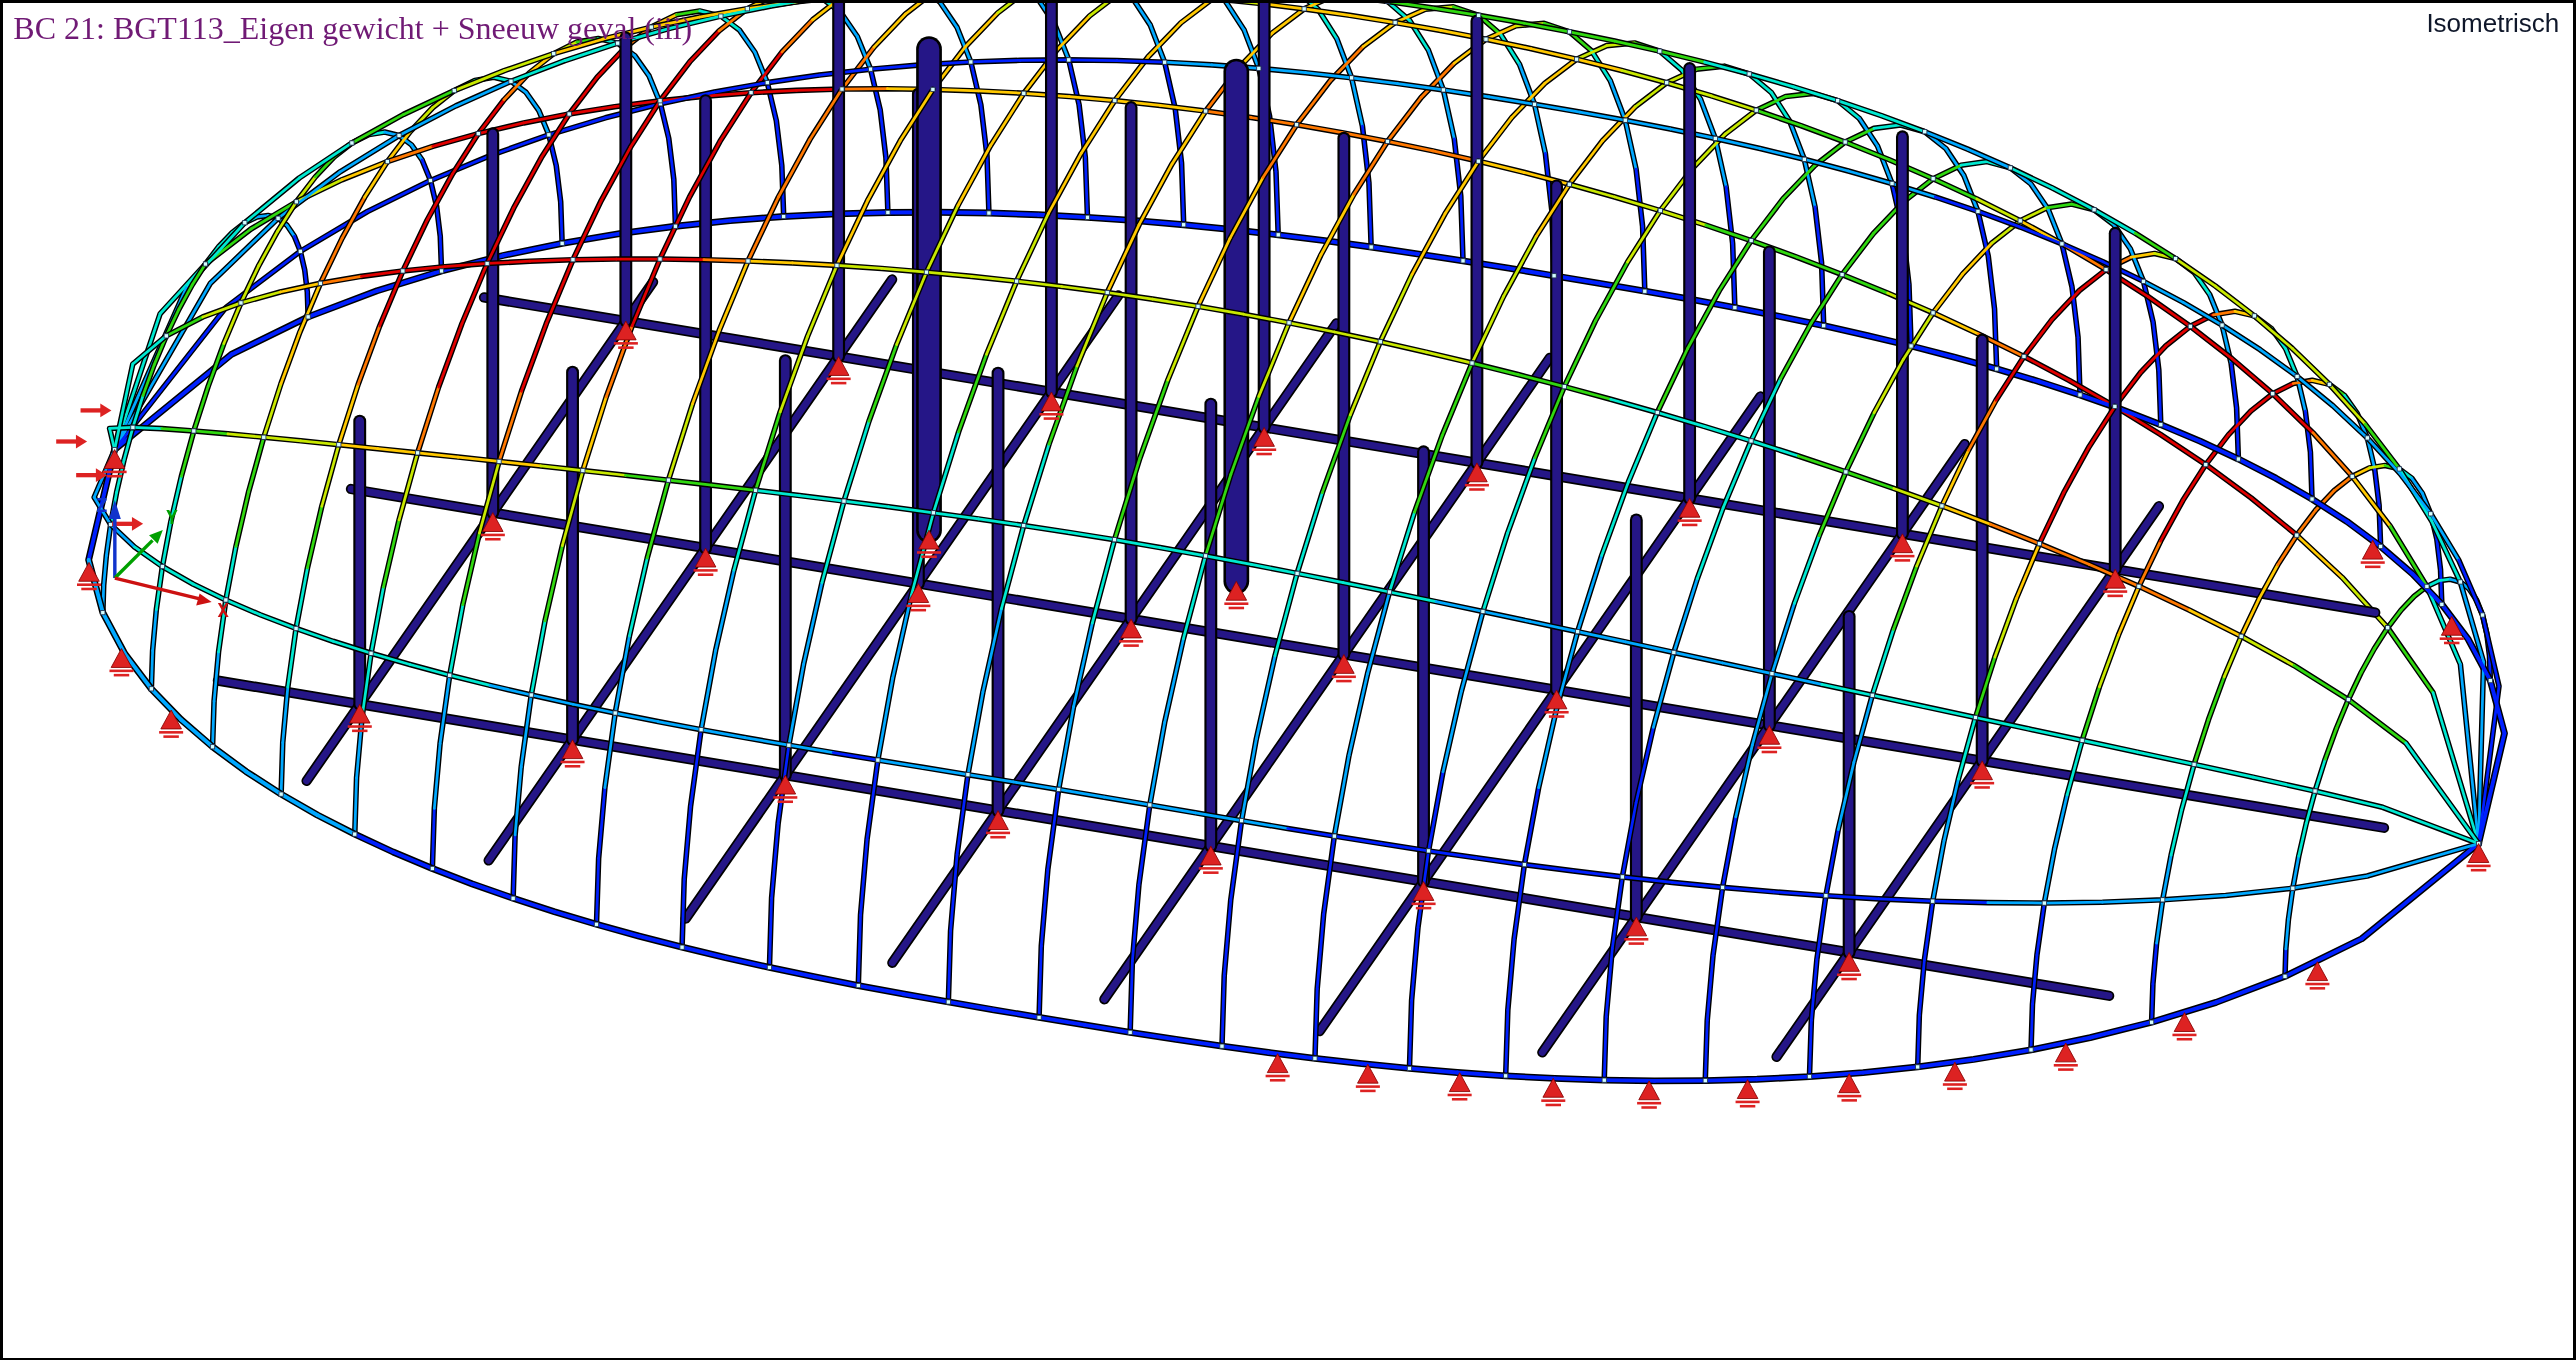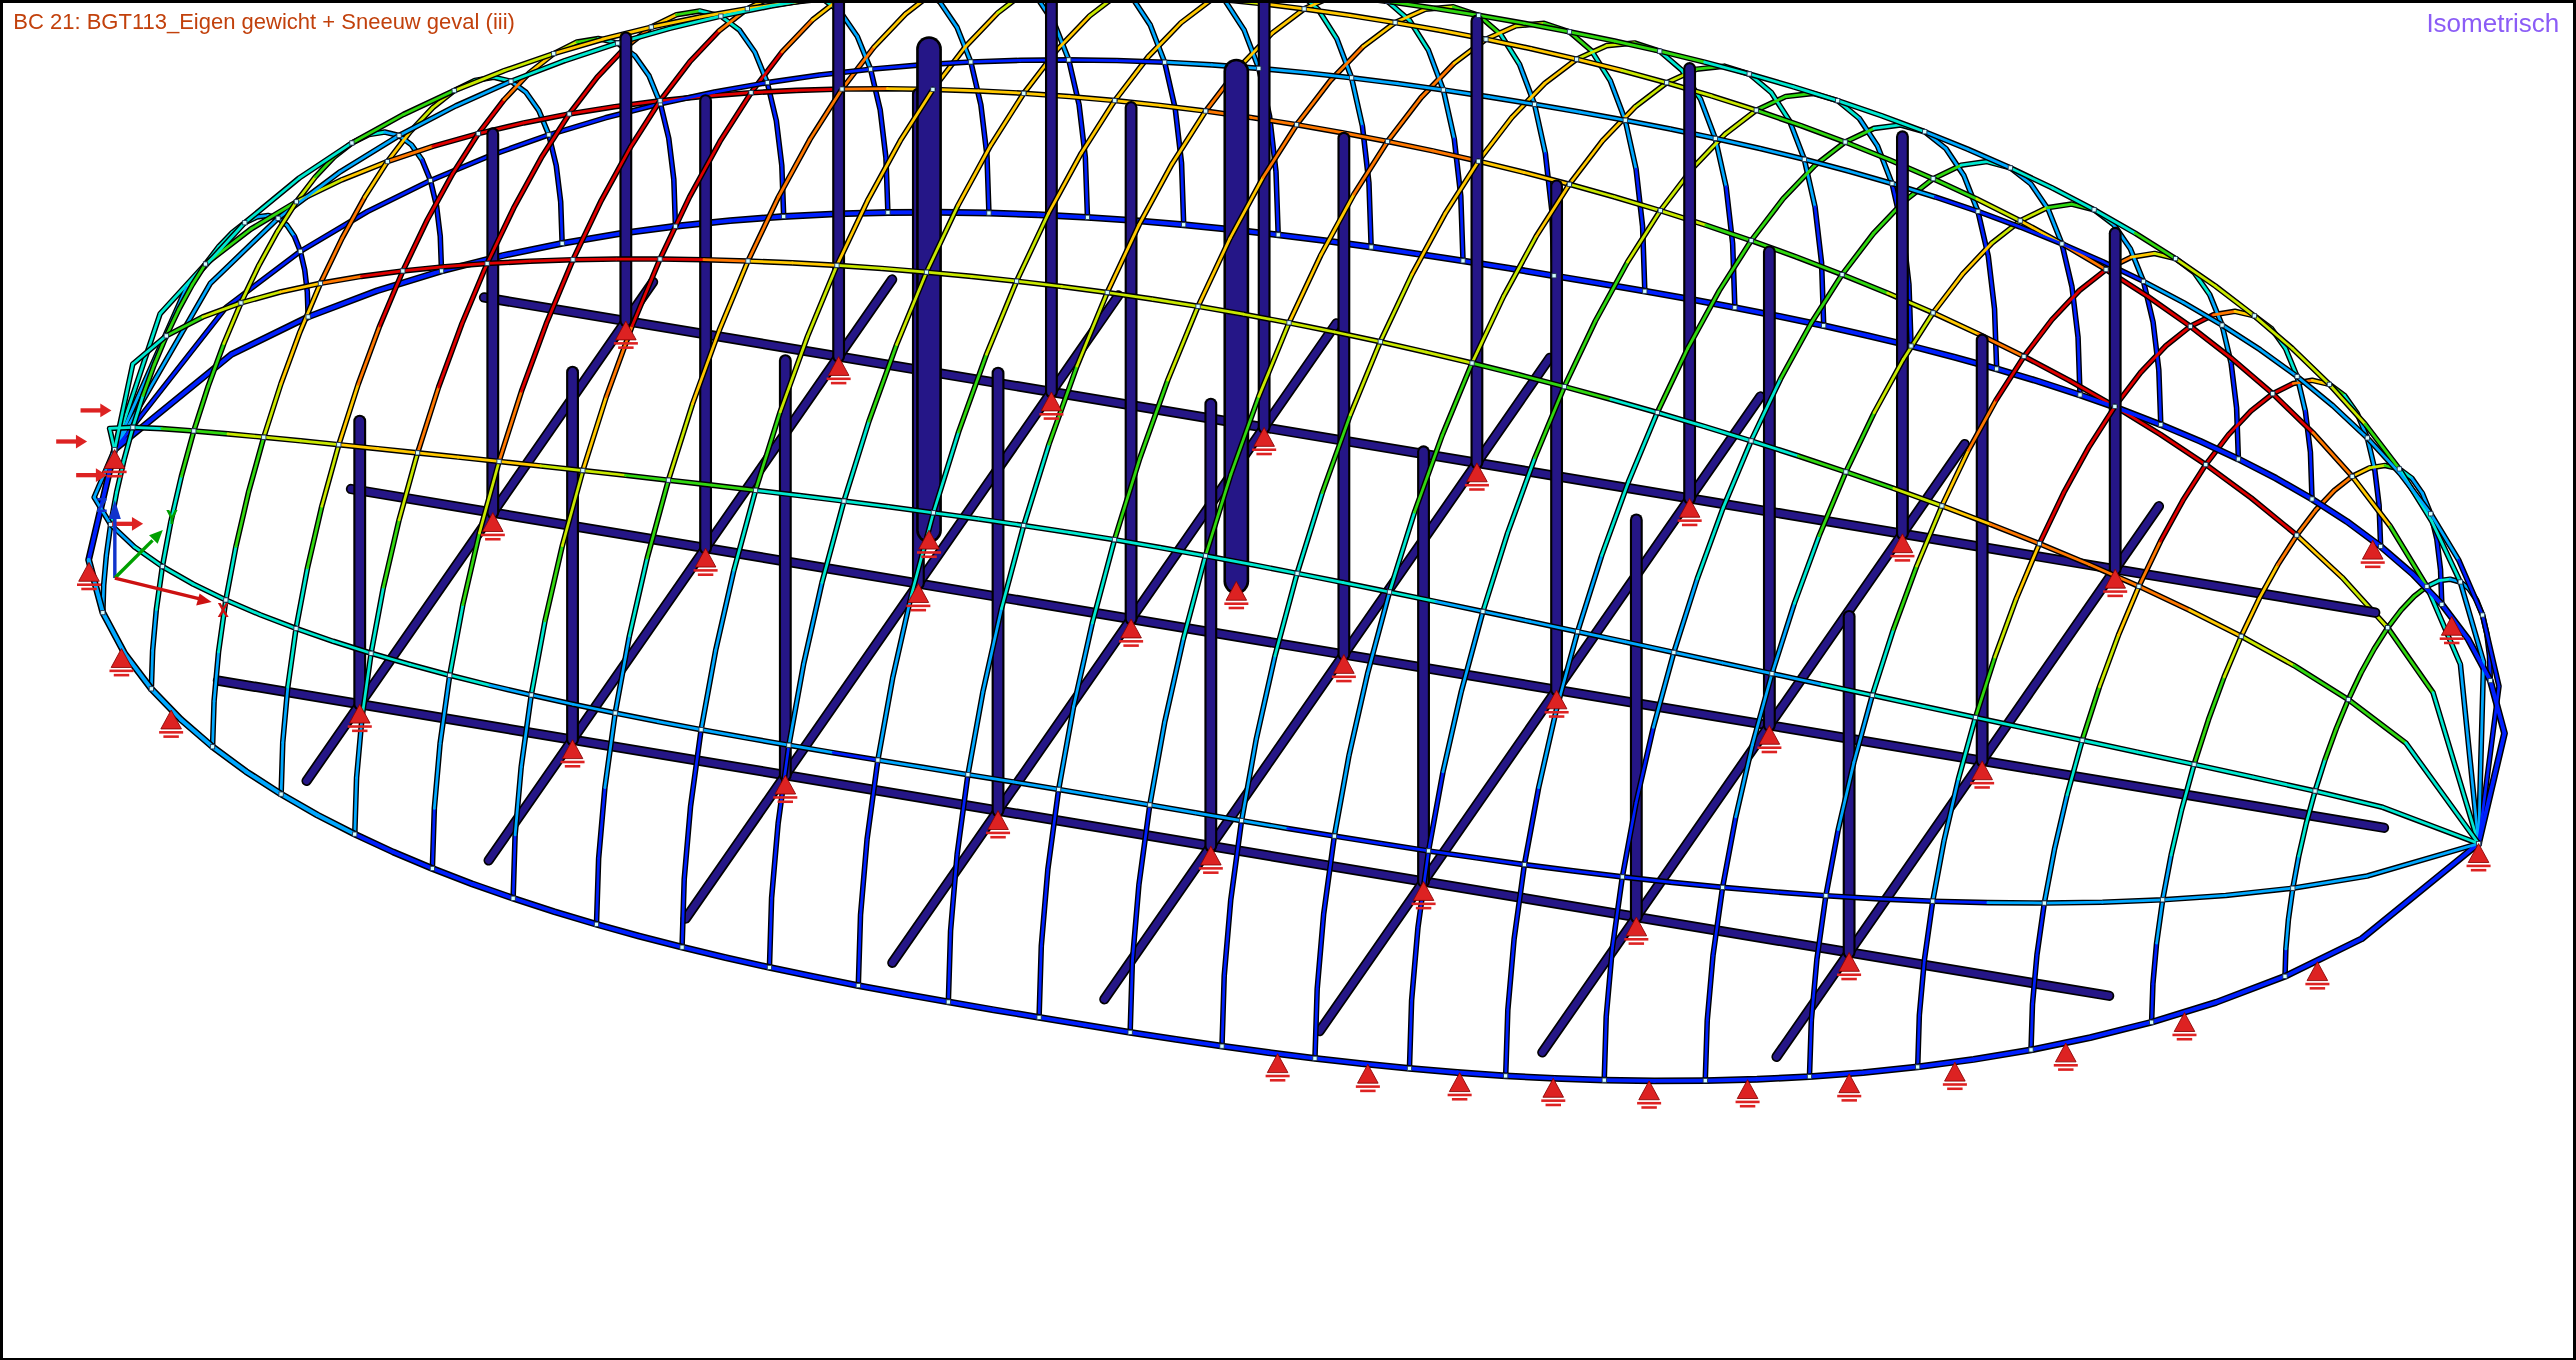--- a/index.html
+++ b/index.html
@@ -1,22 +1,22 @@
 <!DOCTYPE html>
 <html style="font-size:13.7px"><head>
 <meta charset="utf-8">
 <style>
   html,body{margin:0;padding:0;background:#ffffff;}
   .viewport{
     position:relative;width:2576px;height:1361px;box-sizing:border-box;
     background:#ffffff;border:3.4px solid #000;overflow:hidden;
     font-family:"Liberation Sans",sans-serif;
   }
-  .title{position:absolute;left:10.3px;top:5.2px;font-size:22px;color:#c2410c;line-height:1.25;z-index:5;}
-  .view-label{position:absolute;right:13.7px;top:5.2px;font-size:26px;color:#8b5cf6;z-index:5;}
+  .title{position:absolute;left:10.3px;top:5.2px;font-size:32px;color:#701a75;line-height:1.25;z-index:5;font-family:Liberation Serif, serif;}
+  .view-label{position:absolute;right:13.7px;top:5.2px;font-size:26px;color:#0f172a;z-index:5;}
   svg.model{position:absolute;left:0;top:0;}
   .axis-triad{position:absolute;left:69px;top:468px;z-index:4;}
   .axis-triad text{font-family:"DejaVu Sans Mono",monospace;font-size:22px;font-weight:bold;}
 </style>
 </head>
 <body>
 
 <div class="viewport">
 
   <div class="title">

